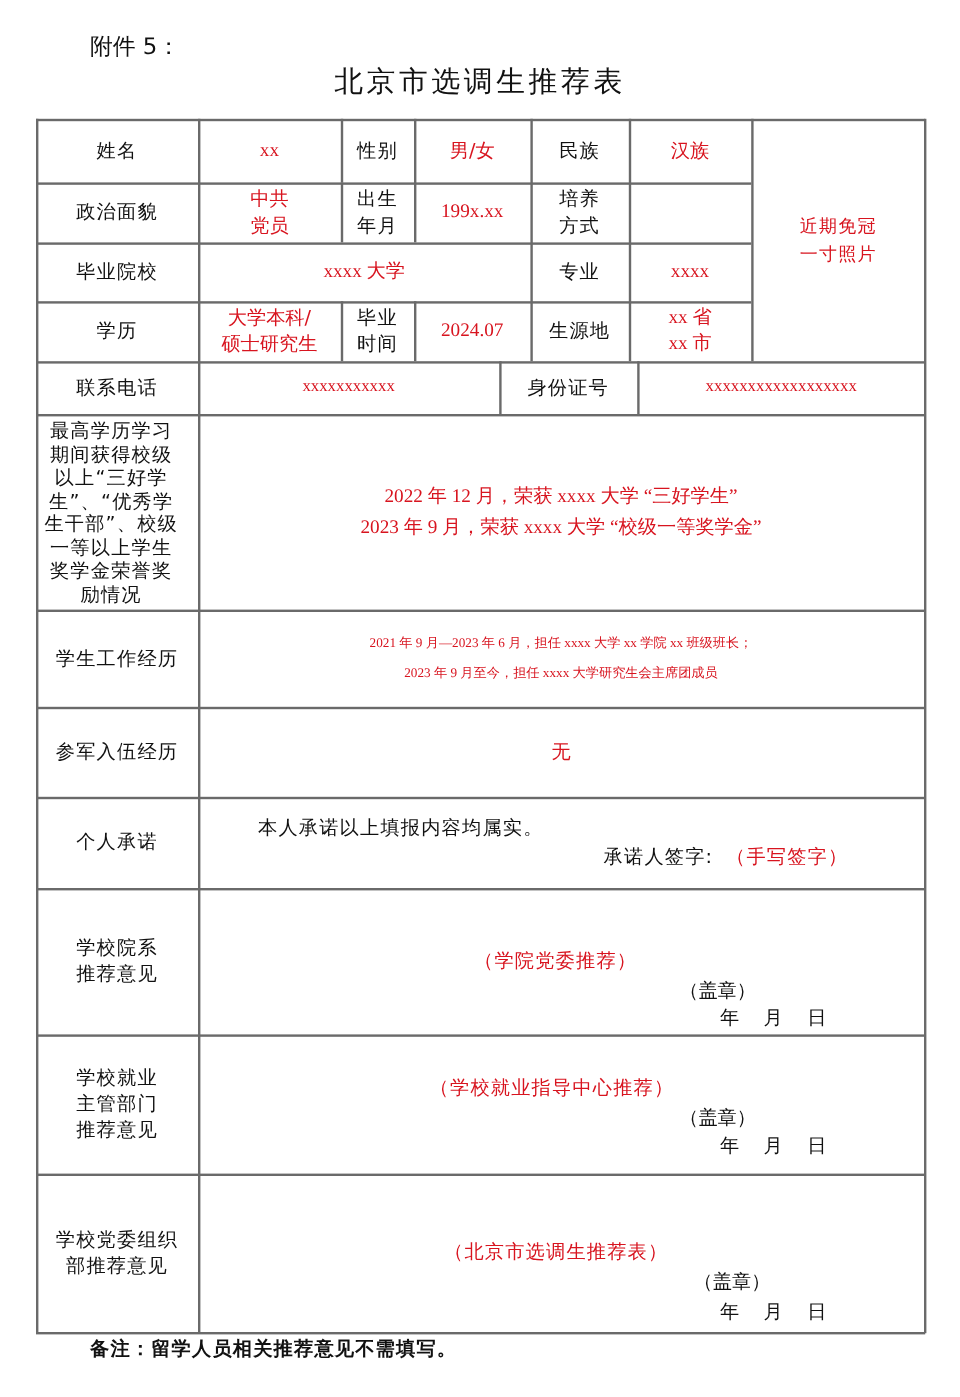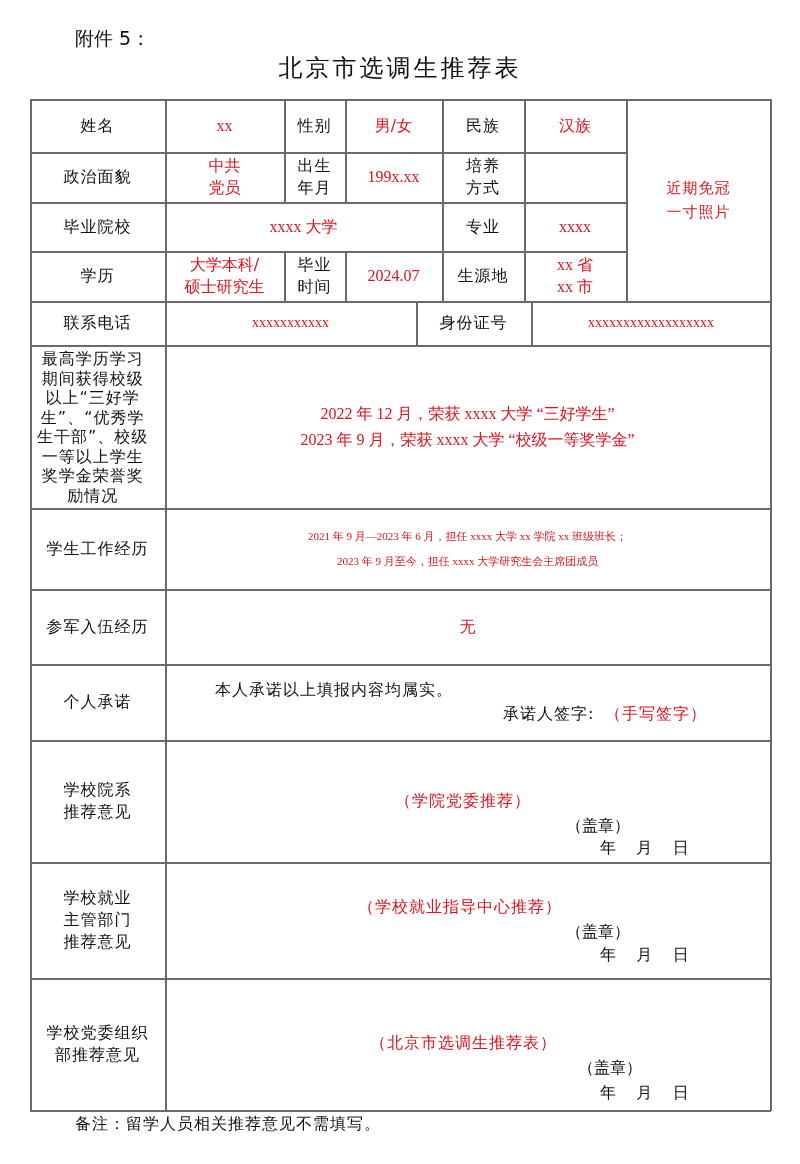--- a/index.html
+++ b/index.html
@@ -15,21 +15,21 @@
     text-align: center; font-size: 16px; line-height: 22px;
   }
   .line-h { position: absolute; height: 1.5px; background: #6a6a6a; }
   .line-v { position: absolute; width: 1.5px; background: #6a6a6a; }
   .red { color: #d8141f; }
   .serif { font-family: "Liberation Serif", "DejaVu Serif", serif; font-weight: normal; }
   .label { color: #111; letter-spacing: 1px; }
   .multiline { white-space: pre-line; text-align: center; }
   .honors-label { justify-content: flex-start; align-items: flex-start; text-align: center; padding: 4px 0 0 7px; font-size: 16px; line-height: 19.5px; letter-spacing: 1px; }
   .abs { position: absolute; font-size: 16px; line-height: 22px; white-space: nowrap; }
-  .note { position: absolute; left: 75px; top: 1114px; font-size: 16px; letter-spacing: 1px; color: #111; }
+  .note { position: absolute; left: 75px; top: 1114px; font-size: 16px; letter-spacing: 1px; color: #111; font-weight: bold; }
 </style>
 </head>
 <body>
 
 <div class="attach">附件 5：</div>
 <div class="title">北京市选调生推荐表</div>
 
 <div class="grid">
 
   <div class="line-h" style="left:0;top:0;width:741px"></div>

